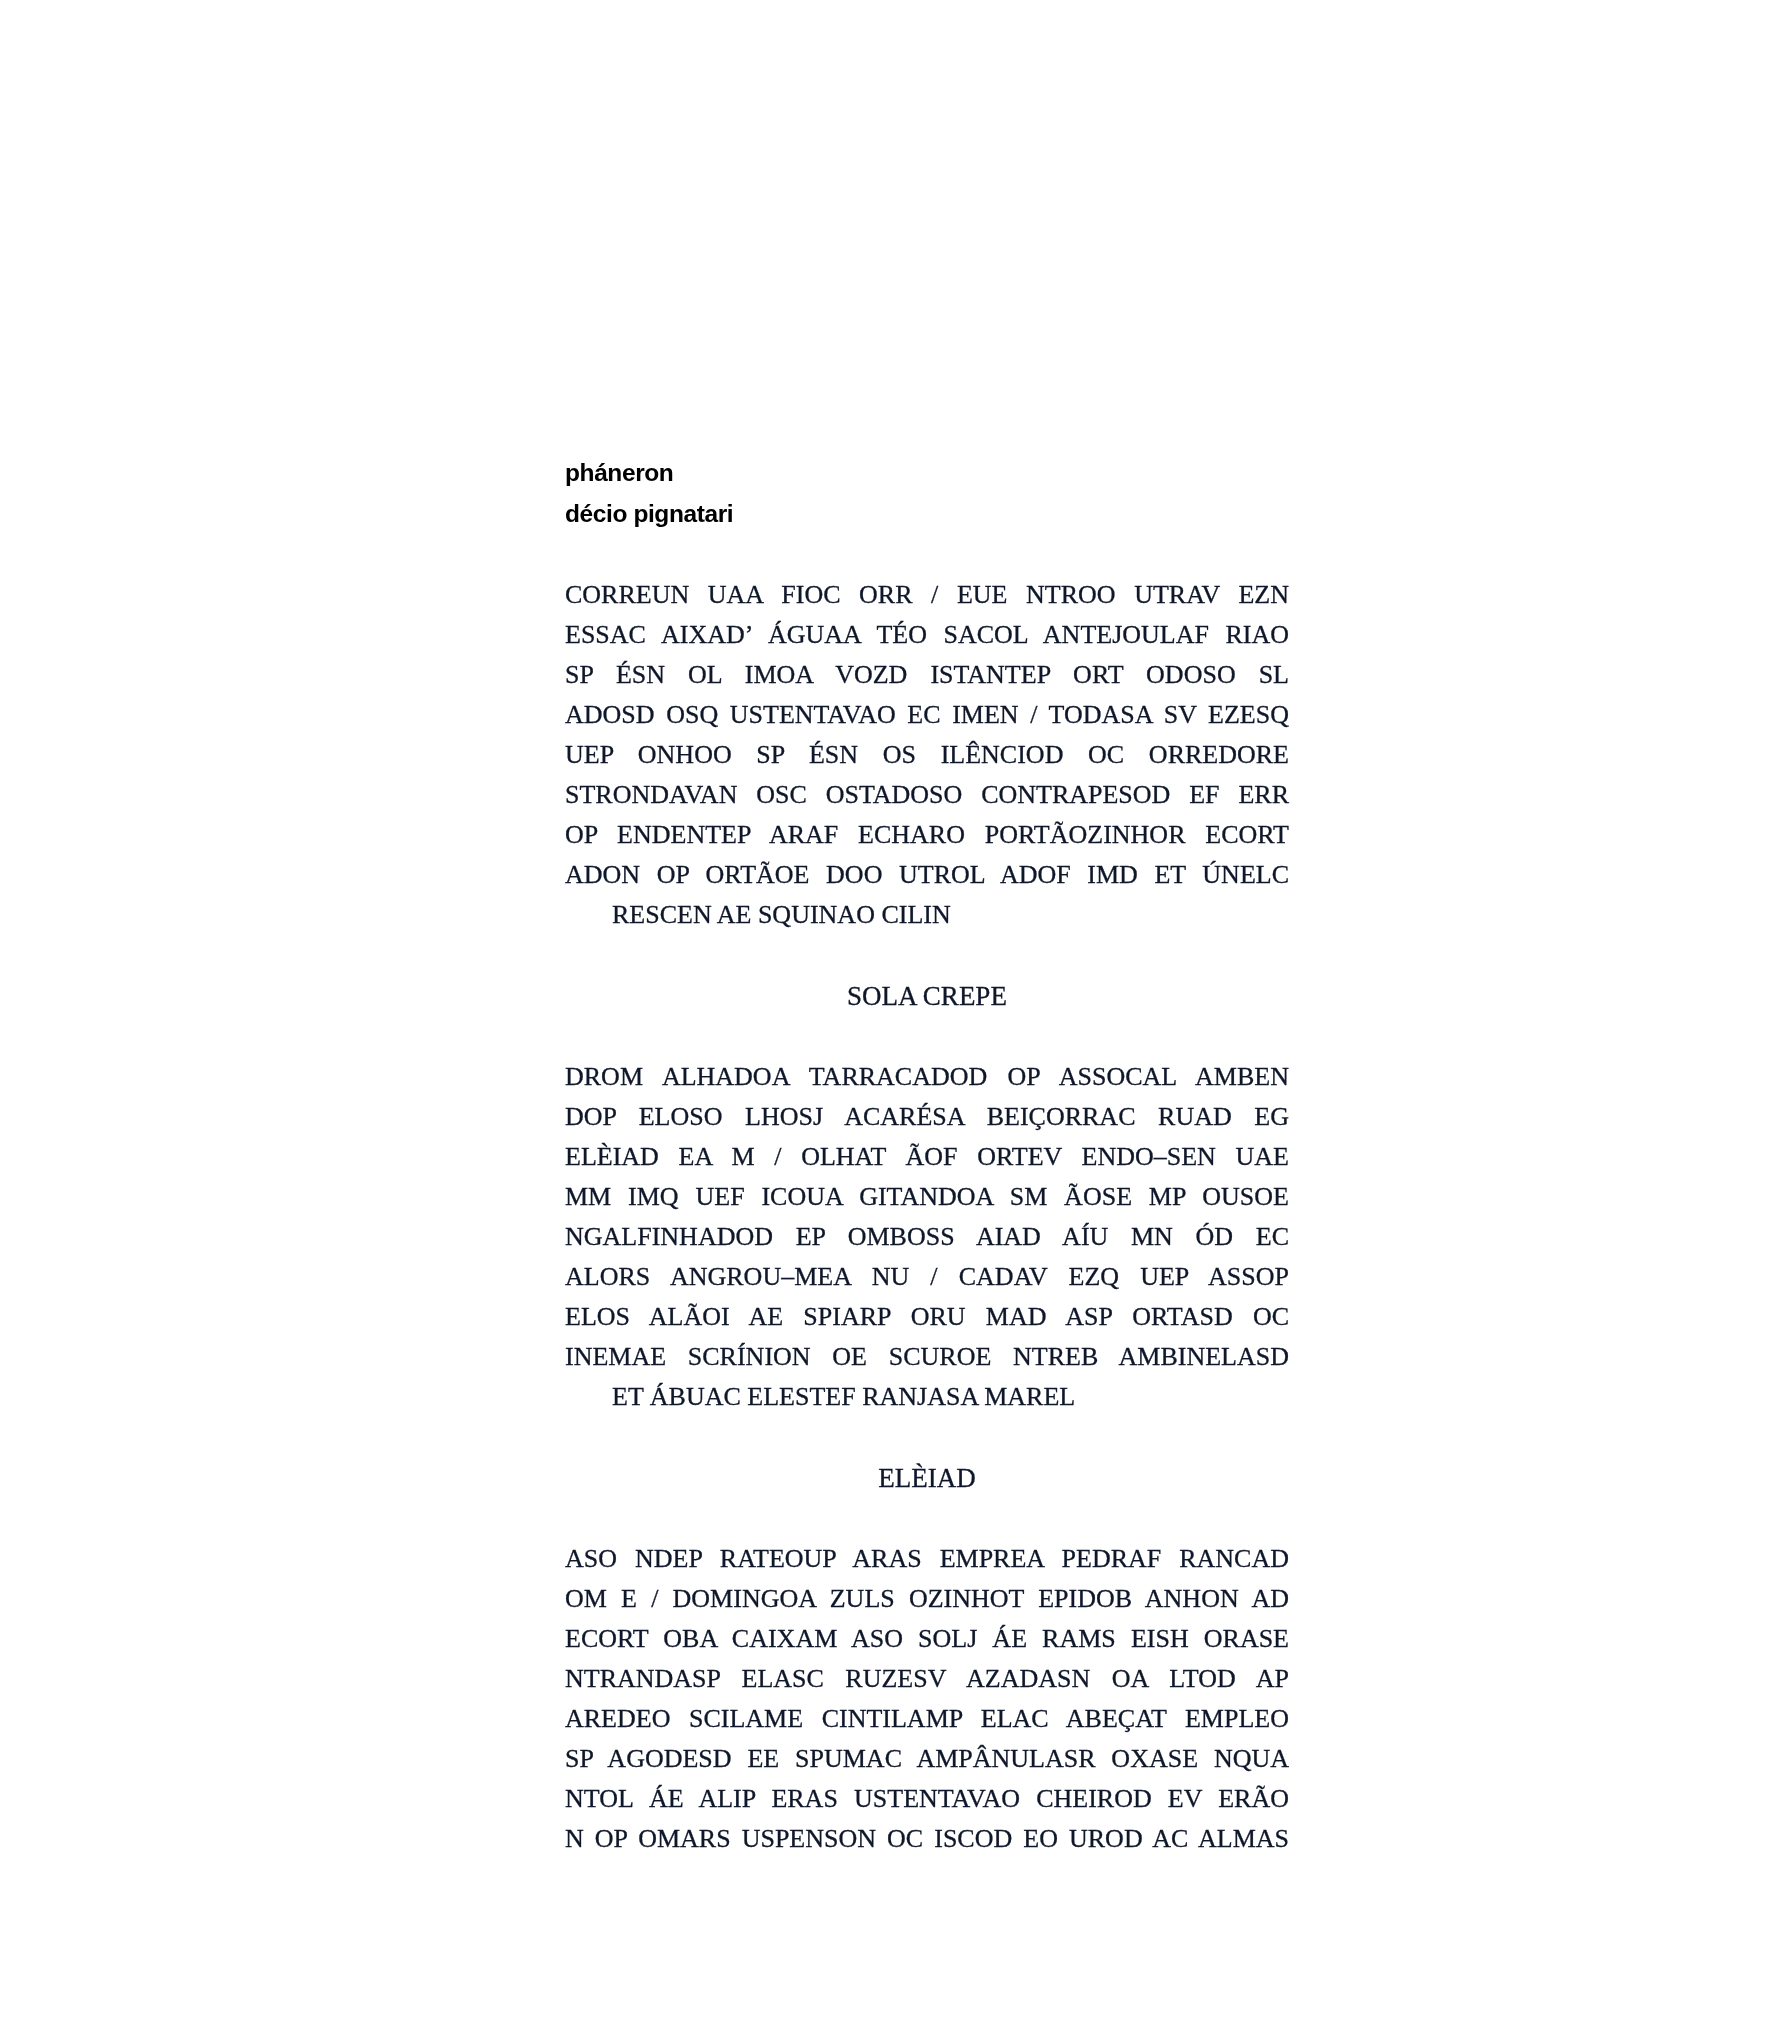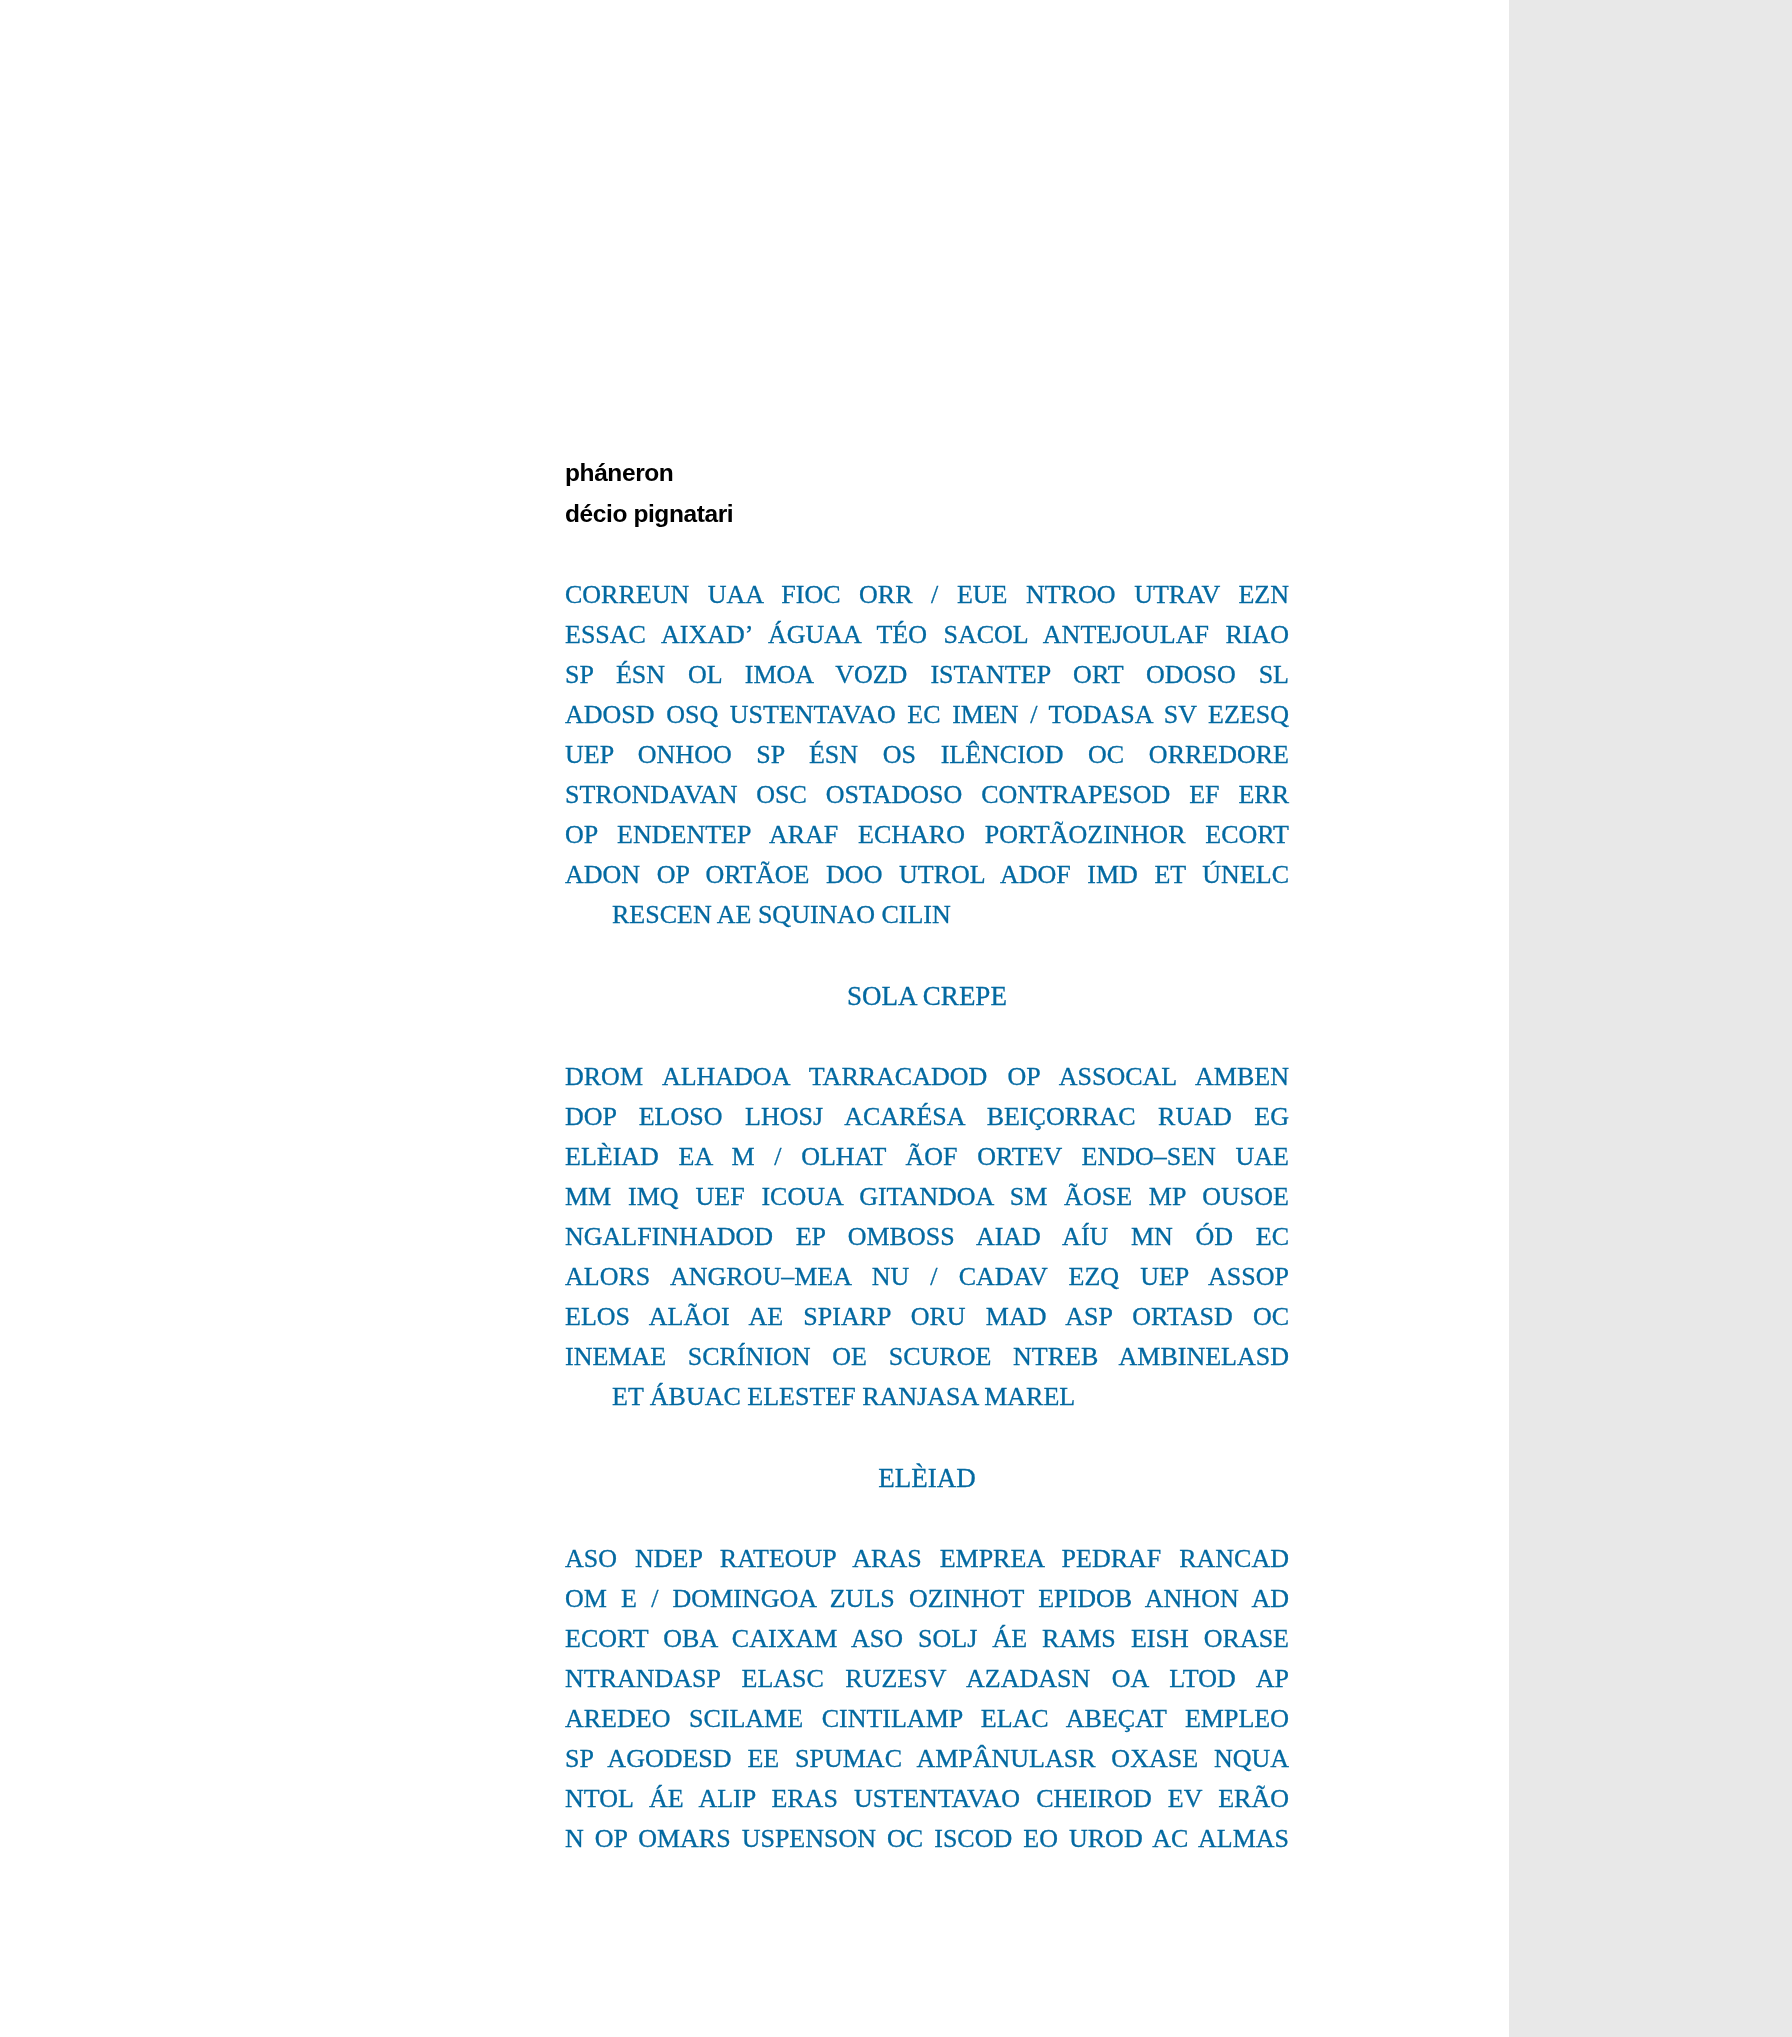--- a/index.html
+++ b/index.html
@@ -2,21 +2,21 @@
 <html style="font-size:13px"><head>
 <meta charset="utf-8">
 <style>
   html, body {
     margin: 0;
     padding: 0;
     background: #e8e8e8;
   }
   .page {
     position: relative;
-    width: 1509px;
+    width: 1792px;
     height: 2038px;
     background: #ffffff;
     color: #000000;
     overflow: hidden;
   }
   .content {
     position: absolute;
     left: 565px;
     top: 452px;
     width: 724px;
@@ -26,21 +26,21 @@
     font-weight: 700;
     font-size: 24.5px;
     line-height: 41px;
     letter-spacing: -0.4px;
     color: #000000;
   }
   #poem-sections {
     font-family: "Liberation Serif", "DejaVu Serif", serif;
     font-size: 26px;
     line-height: 40px;
-    color: #0369a1;
+    color: #0f172a;
     -webkit-text-stroke: 0.3px currentColor;
   }
   .stanza {
     margin-top: 41px;
   }
   .stanza .line {
     text-align: justify;
     text-align-last: justify;
     white-space: normal;
   }

